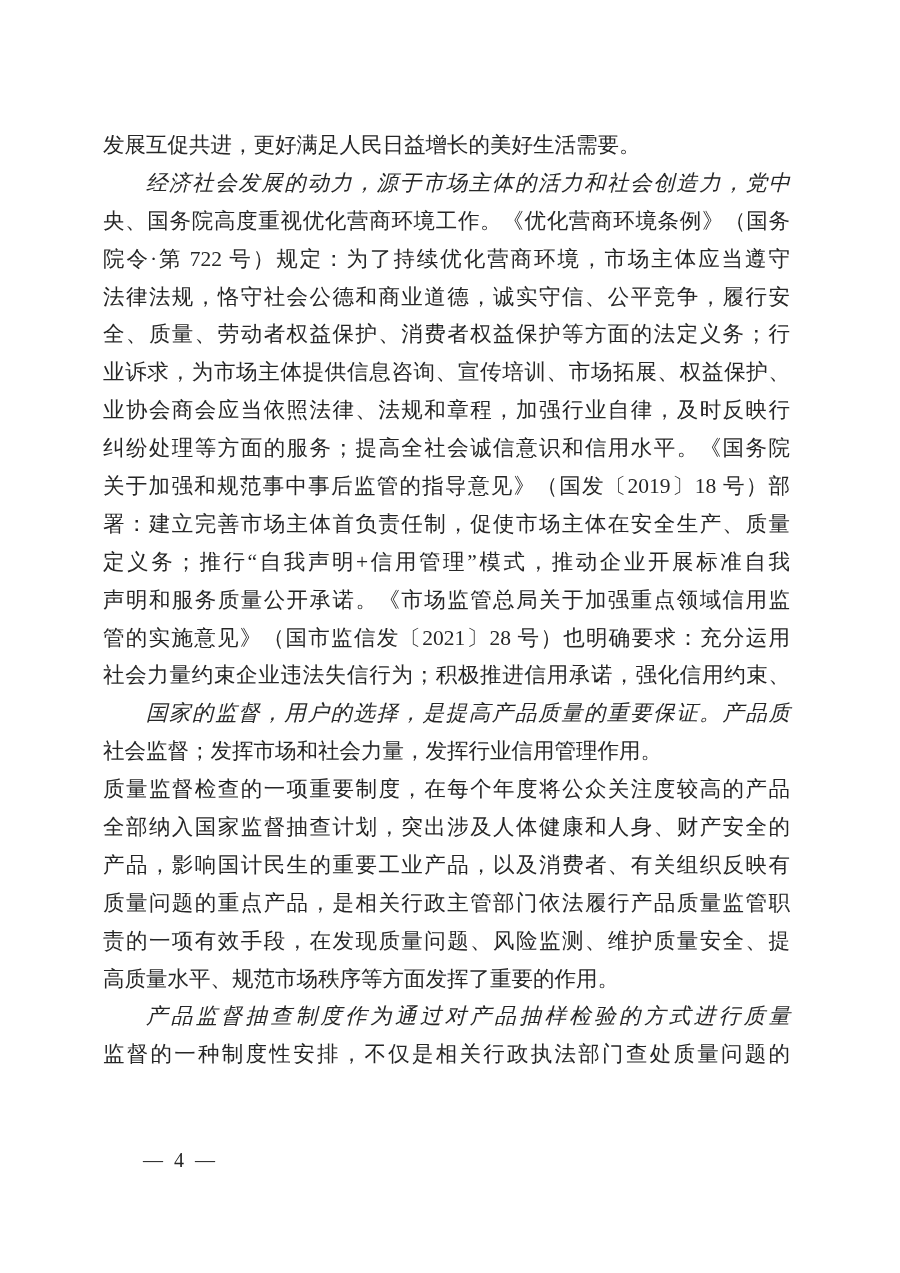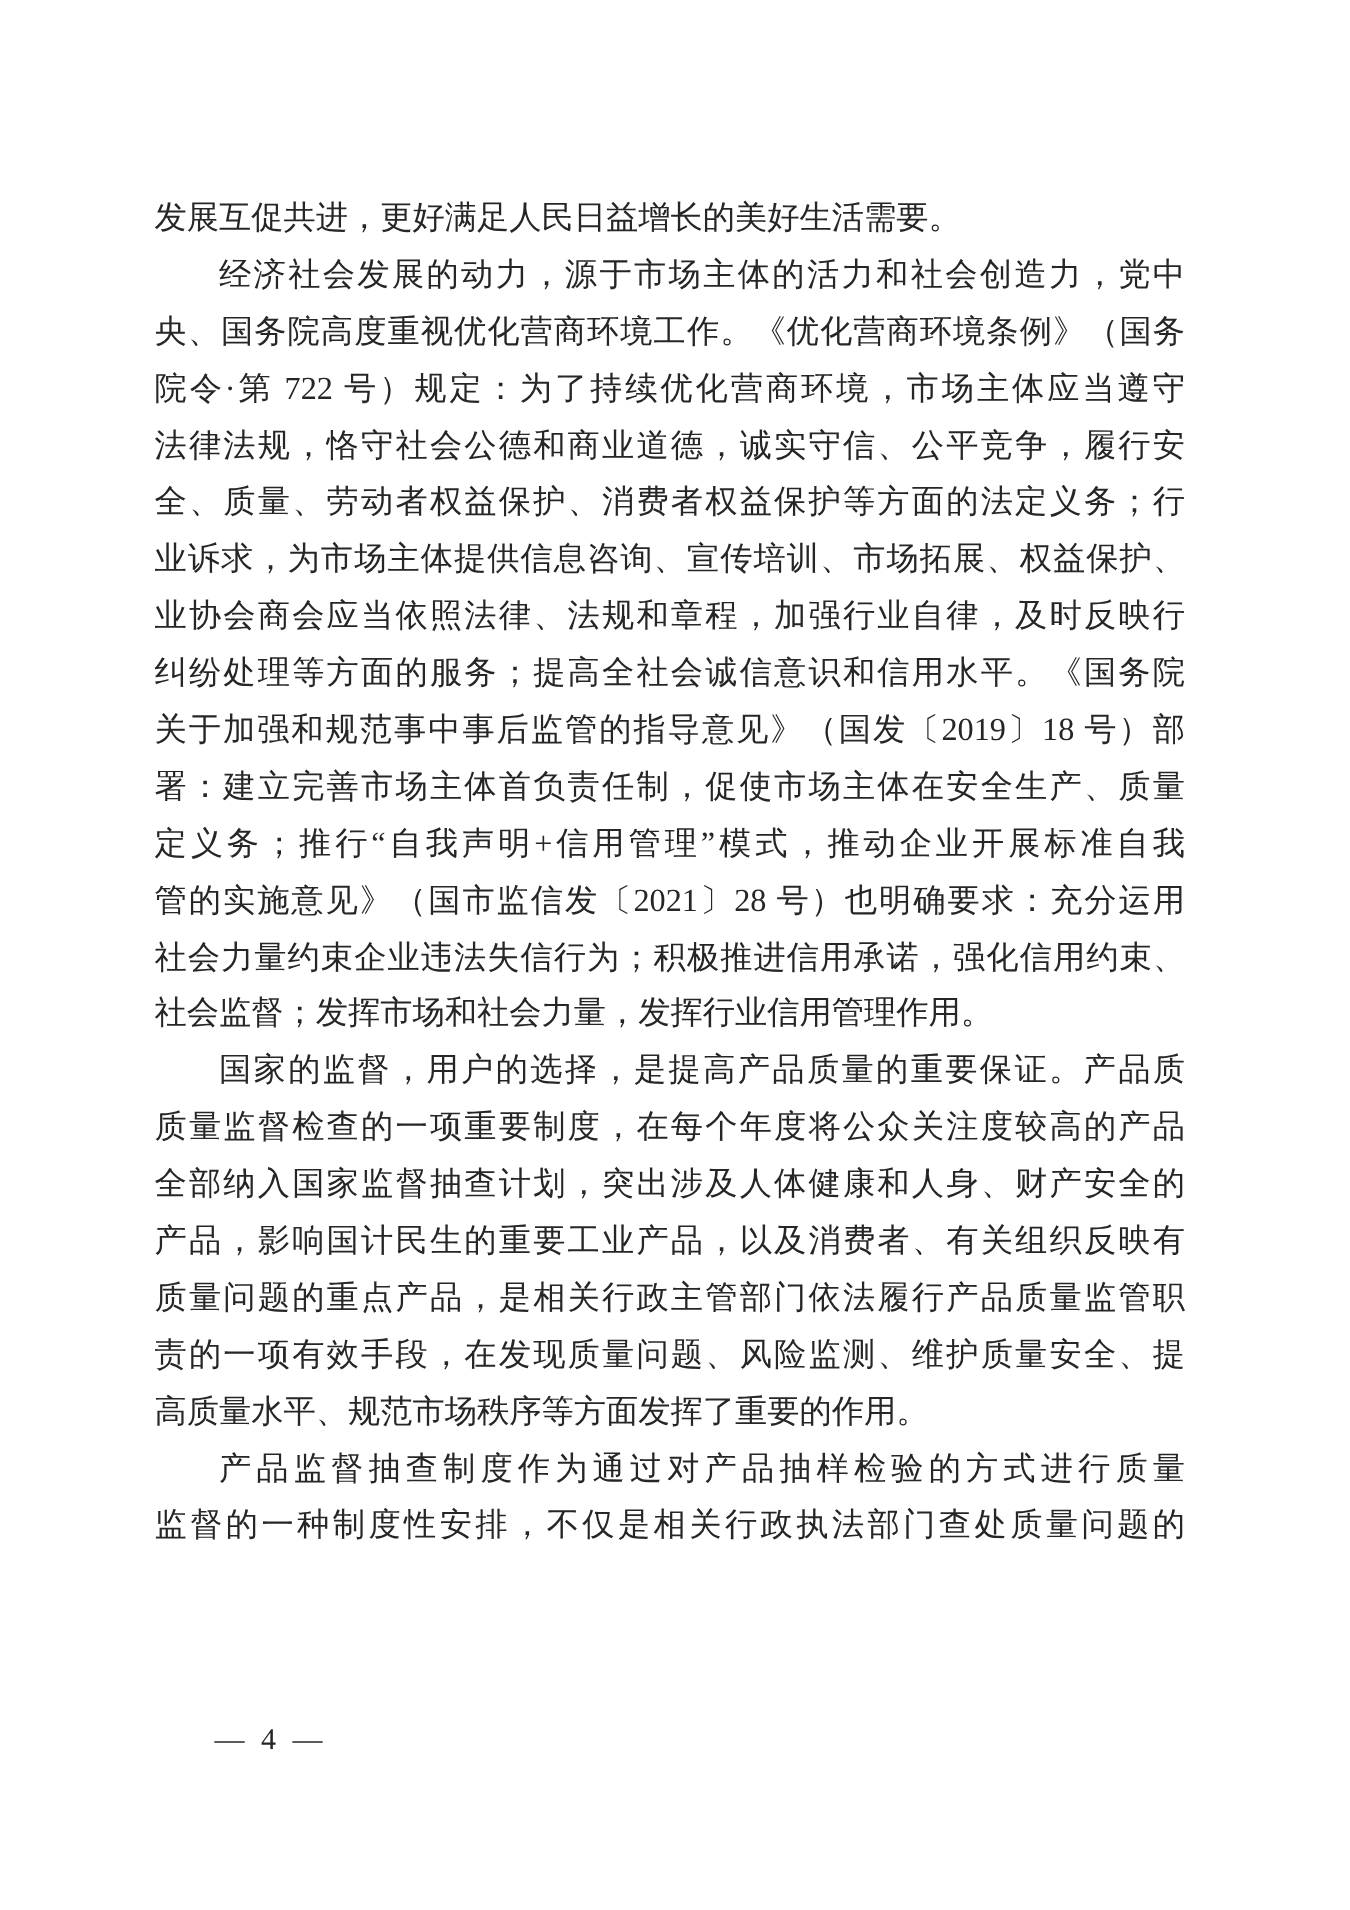--- a/index.html
+++ b/index.html
@@ -38,20 +38,21 @@
     text-align: justify;
     text-align-last: justify;
     overflow: visible;
   }
   .line.end {
     text-align: center;
     text-align-last: left;
   }
   .line.indent {
     text-indent: 43px;
+    font-style: italic;
   }
   .page-footer {
     position: absolute;
     left: 143px;
     top: 1148px;
     font-size: 20px;
     line-height: 24px;
     letter-spacing: 3px;
     color: var(--text-color);
   }
@@ -66,24 +67,25 @@
     <div class="line">央、国务院高度重视优化营商环境工作。《优化营商环境条例》（国务</div>
     <div class="line">院令·第 722 号）规定：为了持续优化营商环境，市场主体应当遵守</div>
     <div class="line">法律法规，恪守社会公德和商业道德，诚实守信、公平竞争，履行安</div>
     <div class="line">全、质量、劳动者权益保护、消费者权益保护等方面的法定义务；行</div>
     <div class="line">业诉求，为市场主体提供信息咨询、宣传培训、市场拓展、权益保护、</div>
     <div class="line">业协会商会应当依照法律、法规和章程，加强行业自律，及时反映行</div>
     <div class="line">纠纷处理等方面的服务；提高全社会诚信意识和信用水平。《国务院</div>
     <div class="line">关于加强和规范事中事后监管的指导意见》（国发〔2019〕18 号）部</div>
     <div class="line">署：建立完善市场主体首负责任制，促使市场主体在安全生产、质量</div>
     <div class="line">定义务；推行“自我声明+信用管理”模式，推动企业开展标准自我</div>
+    <div class="line">声明和服务质量公开承诺。《市场监管总局关于加强重点领域信用监</div>
     <div class="line">管的实施意见》（国市监信发〔2021〕28 号）也明确要求：充分运用</div>
     <div class="line">社会力量约束企业违法失信行为；积极推进信用承诺，强化信用约束、</div>
+    <div class="line indent">国家的监督，用户的选择，是提高产品质量的重要保证。产品质</div>
     <div class="line end">社会监督；发挥市场和社会力量，发挥行业信用管理作用。</div>
-    <div class="line indent">国家的监督，用户的选择，是提高产品质量的重要保证。产品质</div>
     <div class="line">质量监督检查的一项重要制度，在每个年度将公众关注度较高的产品</div>
     <div class="line">全部纳入国家监督抽查计划，突出涉及人体健康和人身、财产安全的</div>
     <div class="line">产品，影响国计民生的重要工业产品，以及消费者、有关组织反映有</div>
     <div class="line">质量问题的重点产品，是相关行政主管部门依法履行产品质量监管职</div>
     <div class="line">责的一项有效手段，在发现质量问题、风险监测、维护质量安全、提</div>
     <div class="line end">高质量水平、规范市场秩序等方面发挥了重要的作用。</div>
     <div class="line indent">产品监督抽查制度作为通过对产品抽样检验的方式进行质量</div>
     <div class="line">监督的一种制度性安排，不仅是相关行政执法部门查处质量问题的</div>
   </div>
 

